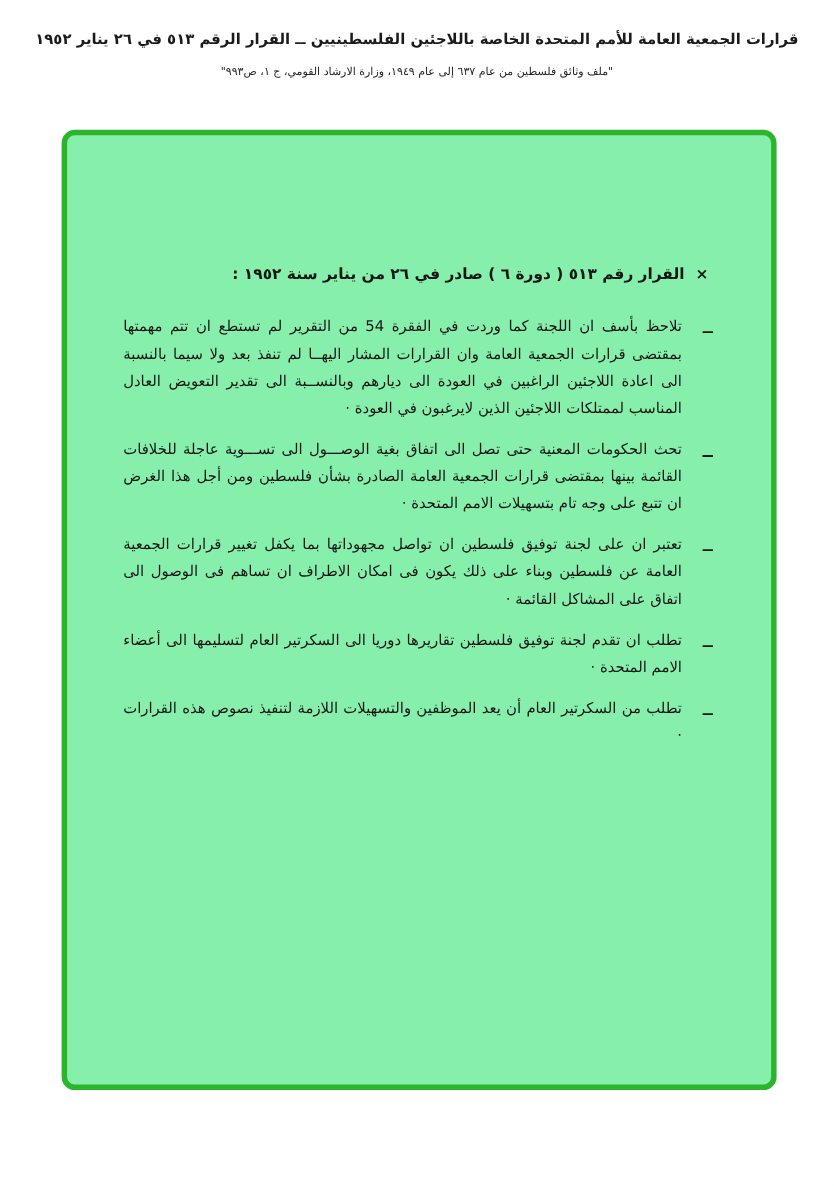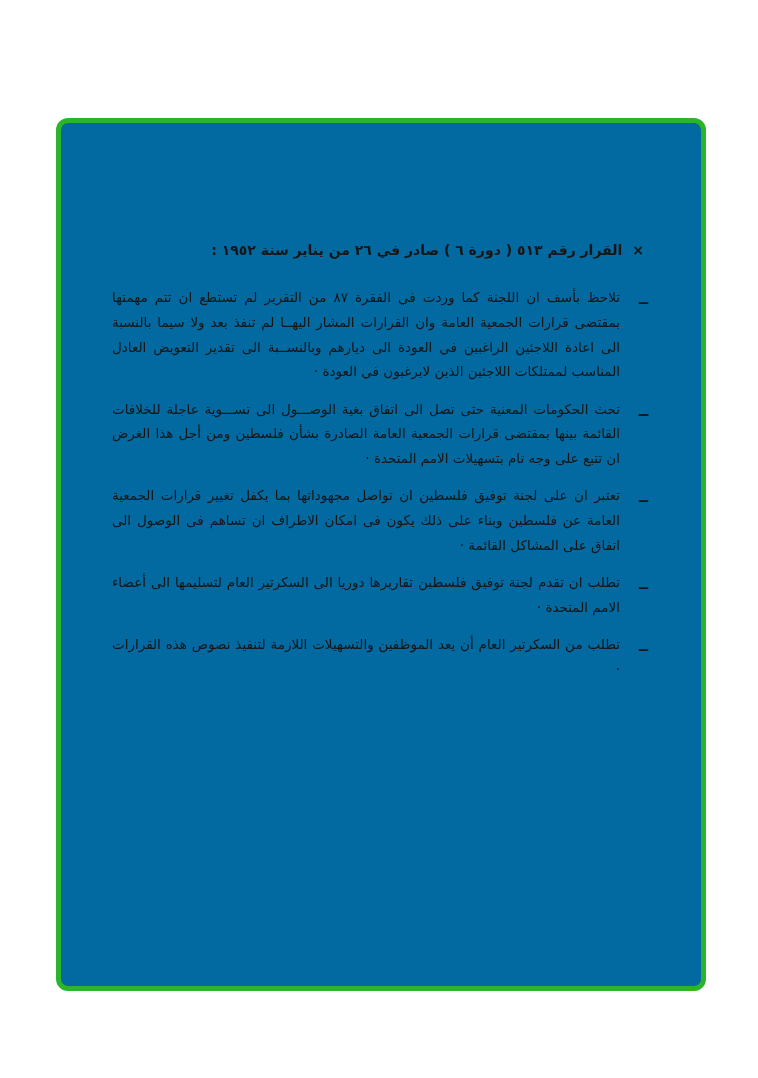--- a/index.html
+++ b/index.html
@@ -33,21 +33,21 @@
     direction:rtl;
   }
 
   
   .frame{
     position:absolute;
     left:56px;top:118px;
     width:650px;height:873px;
     border:5px solid var(--frame-color);
     border-radius:12px;
-    background:#0369a1;
+    background:#86efac;
   }
 
   
   .scan{
     direction:rtl;
     padding:115px 51px 0 51px;
     font-size:13.5px;
     line-height:1.82;
     color:#161616;
   }
@@ -75,31 +75,35 @@
     position:absolute;
     right:2px;top:2px;
     font-weight:bold;
   }
 </style>
 </head>
 <body>
 
 <div class="page">
 
+  <header class="header">
+    <h1 class="header-title">قرارات الجمعية العامة للأمم المتحدة الخاصة باللاجئين الفلسطينيين ــ القرار الرقم ٥١٣ في ٢٦ يناير ١٩٥٢</h1>
+    <div class="header-source">"ملف وثائق فلسطين من عام ٦٣٧ إلى عام ١٩٤٩، وزارة الارشاد القومي، ج ١، ص٩٩٣"</div>
+  </header>
 
   <div class="frame">
     <div class="scan">
 
       <div class="doc-title">
         <span class="marker">×</span><span>القرار رقم ٥١٣ ( دورة ٦ ) صادر في ٢٦ من يناير سنة ١٩٥٢ :</span>
       </div>
 
       <div class="para">
         <span class="bullet">ــ</span>
-        <span>تلاحظ بأسف ان اللجنة كما وردت في الفقرة ٨٧ من التقرير لم تستطع ان تتم مهمتها بمقتضى قرارات الجمعية العامة وان القرارات المشار اليهــا لم تنفذ بعد ولا سيما بالنسبة الى اعادة اللاجئين الراغبين في العودة الى ديارهم وبالنســبة الى تقدير التعويض العادل المناسب لممتلكات اللاجئين الذين لايرغبون في العودة ·</span>
+        <span>تلاحظ بأسف ان اللجنة كما وردت في الفقرة 54 من التقرير لم تستطع ان تتم مهمتها بمقتضى قرارات الجمعية العامة وان القرارات المشار اليهــا لم تنفذ بعد ولا سيما بالنسبة الى اعادة اللاجئين الراغبين في العودة الى ديارهم وبالنســبة الى تقدير التعويض العادل المناسب لممتلكات اللاجئين الذين لايرغبون في العودة ·</span>
       </div>
 
       <div class="para">
         <span class="bullet">ــ</span>
       </div>
 
       <div class="para">
         <span class="bullet">ــ</span>
         <span>تحث الحكومات المعنية حتى تصل الى اتفاق بغية الوصـــول الى تســـوية عاجلة للخلافات القائمة بينها بمقتضى قرارات الجمعية العامة الصادرة بشأن فلسطين ومن أجل هذا الغرض ان تتبع على وجه تام بتسهيلات الامم المتحدة ·</span>
       </div>

